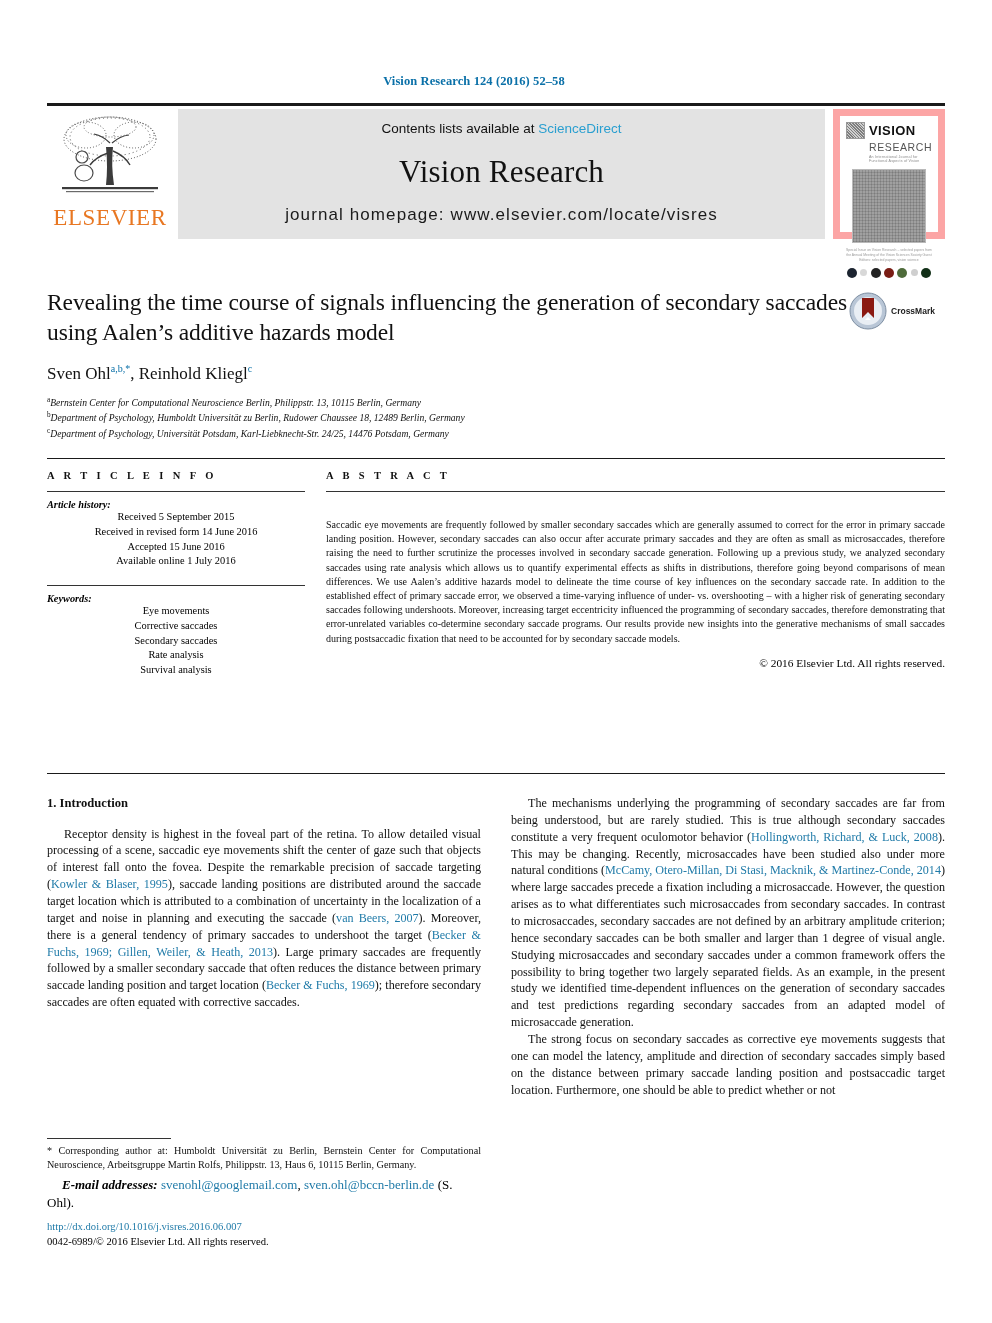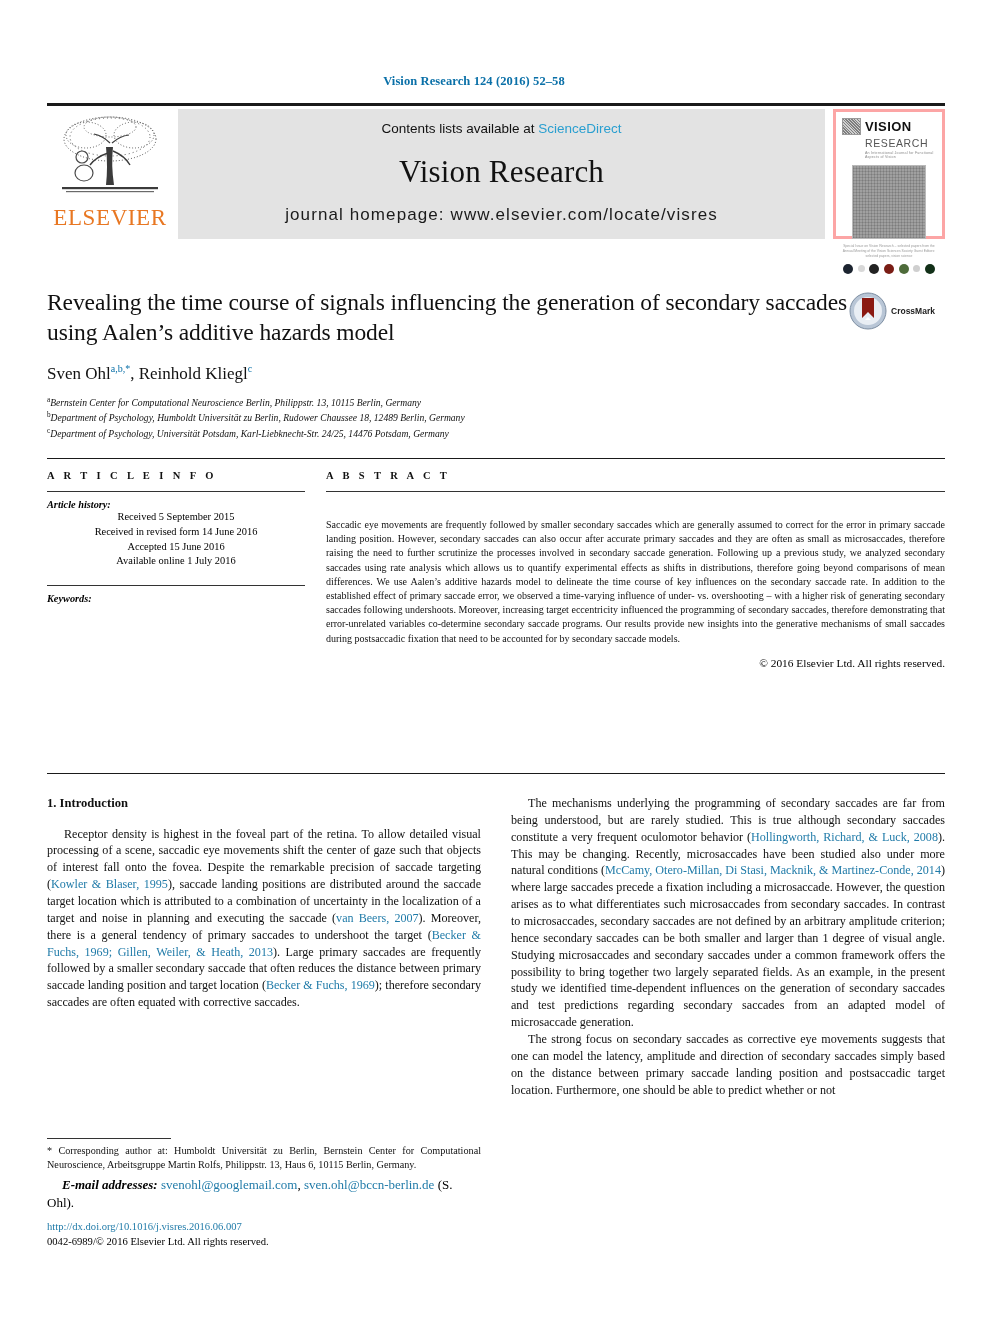--- a/index.html
+++ b/index.html
@@ -98,21 +98,21 @@
   }
   .homepage-line {
     font-family: "Liberation Sans", sans-serif;
     font-size: 17px;
     color: #1b1b1b;
     letter-spacing: 1.1px;
   }
   .cover-thumb {
     flex: 0 0 112px;
     width: 112px;
-    border: 3px solid #fca5a5;
+    border: 7px solid #fca5a5;
     background: #fff;
     box-sizing: border-box;
     padding: 6px 6px 4px 6px;
     position: relative;
   }
   .cover-top { display:flex; align-items:flex-start; gap:4px; }
   .cover-badge {
     width: 17px; height: 15px;
     border: 1px solid #999;
     background:
@@ -429,20 +429,27 @@
     <div class="hist-title">Article history:</div>
     <div class="hist-list">
       <div>Received 5 September 2015</div>
       <div>Received in revised form 14 June 2016</div>
       <div>Accepted 15 June 2016</div>
       <div>Available online 1 July 2016</div>
     </div>
     <div class="kw-block">
       <div class="thin-rule"></div>
       <div class="kw-title">Keywords:</div>
+      <div class="kw-list">
+        <div>Eye movements</div>
+        <div>Corrective saccades</div>
+        <div>Secondary saccades</div>
+        <div>Rate analysis</div>
+        <div>Survival analysis</div>
+      </div>
     </div>
   </div>
 
   <div class="abs-col">
     <div class="sec-head">A B S T R A C T</div>
     <div class="thin-rule"></div>
     <div class="abs-text">Saccadic eye movements are frequently followed by smaller secondary saccades which are generally assumed to correct for the error in primary saccade landing position. However, secondary saccades can also occur after accurate primary saccades and they are often as small as microsaccades, therefore raising the need to further scrutinize the processes involved in secondary saccade generation. Following up a previous study, we analyzed secondary saccades using rate analysis which allows us to quantify experimental effects as shifts in distributions, therefore going beyond comparisons of mean differences. We use Aalen’s additive hazards model to delineate the time course of key influences on the secondary saccade rate. In addition to the established effect of primary saccade error, we observed a time-varying influence of under- vs. overshooting – with a higher risk of generating secondary saccades following undershoots. Moreover, increasing target eccentricity influenced the programming of secondary saccades, therefore demonstrating that error-unrelated variables co-determine secondary saccade programs. Our results provide new insights into the generative mechanisms of small saccades during postsaccadic fixation that need to be accounted for by secondary saccade models.</div>
     <div class="abs-copy">© 2016 Elsevier Ltd. All rights reserved.</div>
   </div>
 

